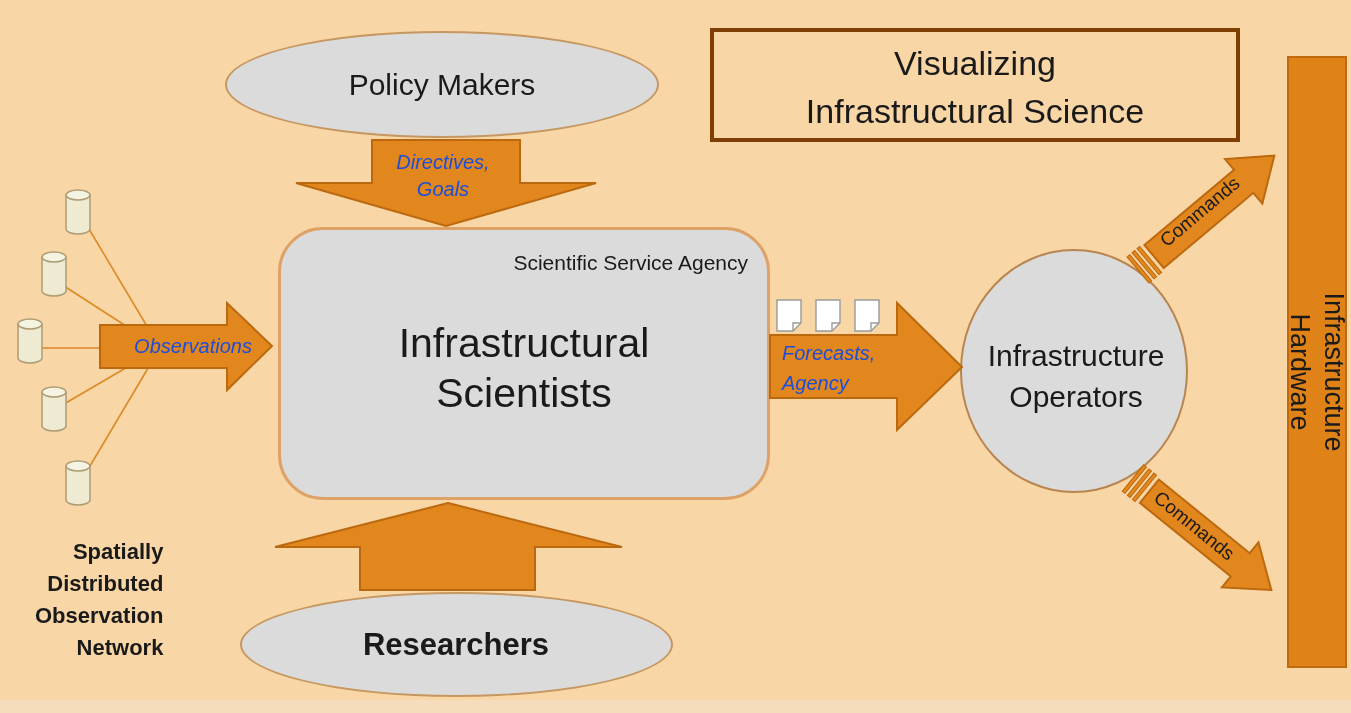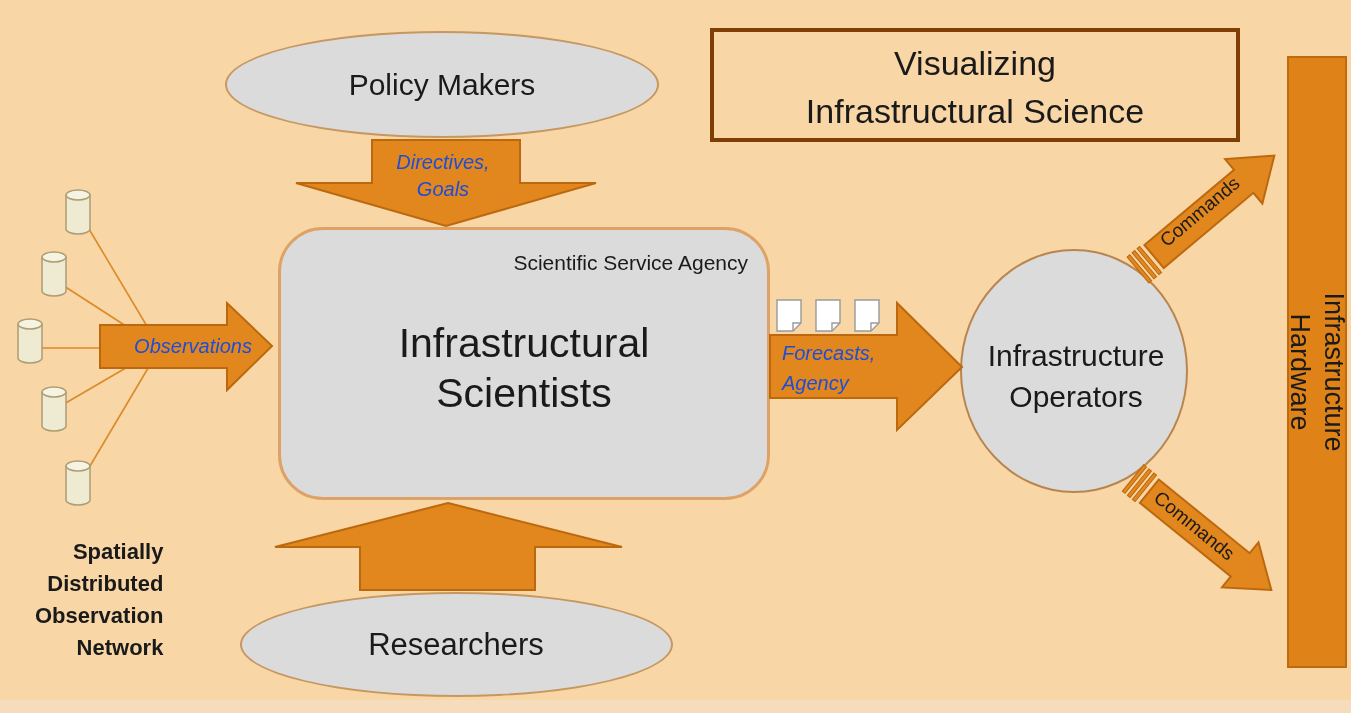--- a/index.html
+++ b/index.html
@@ -19,21 +19,21 @@
 
   .policy-ellipse{left:225px;top:31px;width:434px;height:107px;}
   .researchers-ellipse{left:240px;top:592px;width:433px;height:105px;}
   .operators-circle{left:960px;top:249px;width:228px;height:244px;border-radius:50%;border:2px solid #B9854E;}
   .scientists-box{left:278px;top:227px;width:492px;height:273px;border-radius:45px;border:3px solid #DFA266;}
   .title-box{position:absolute;z-index:1;left:710px;top:28px;width:530px;height:114px;border:4px solid #7F3F04;box-sizing:border-box;}
   .hardware-bar{position:absolute;z-index:1;left:1287px;top:56px;width:60px;height:612px;background:#DF8217;border:2px solid #C06A10;box-sizing:border-box;}
   .bottom-strip{position:absolute;z-index:0;left:0;top:700px;width:1351px;height:13px;background:#F5DCBD;}
 
   .lbl-policy{left:442px;top:85px;font-size:30px;}
-  .lbl-researchers{left:456px;top:645px;font-size:31px;}
+  .lbl-researchers{left:456px;top:645px;font-size:31px;font-weight:bold;}
   .lbl-agency{right:603px;top:243px;font-size:21px;z-index:3;position:absolute;margin-top:8px;}
   .lbl-scientists{left:524px;top:368px;font-size:41px;line-height:50px;}
   .lbl-operators{left:1076px;top:376px;font-size:30px;line-height:41px;}
   .lbl-title{left:975px;top:87px;font-size:34px;line-height:48px;}
   .flow-label{font-style:italic;font-weight:400;color:#1d4ed8;}
   .lbl-directives{left:443px;top:176px;font-size:20px;line-height:27px;}
   .lbl-observations{left:193px;top:346px;font-size:20px;}
   .lbl-theory{left:447px;top:550px;font-size:20px;line-height:27px;}
   .lbl-forecasts{left:782px;top:338px;font-size:20px;line-height:30px;text-align:left;}
   .lbl-commands-top{left:1200px;top:212px;font-size:19px;font-weight:500;color:#1a1a1a;

